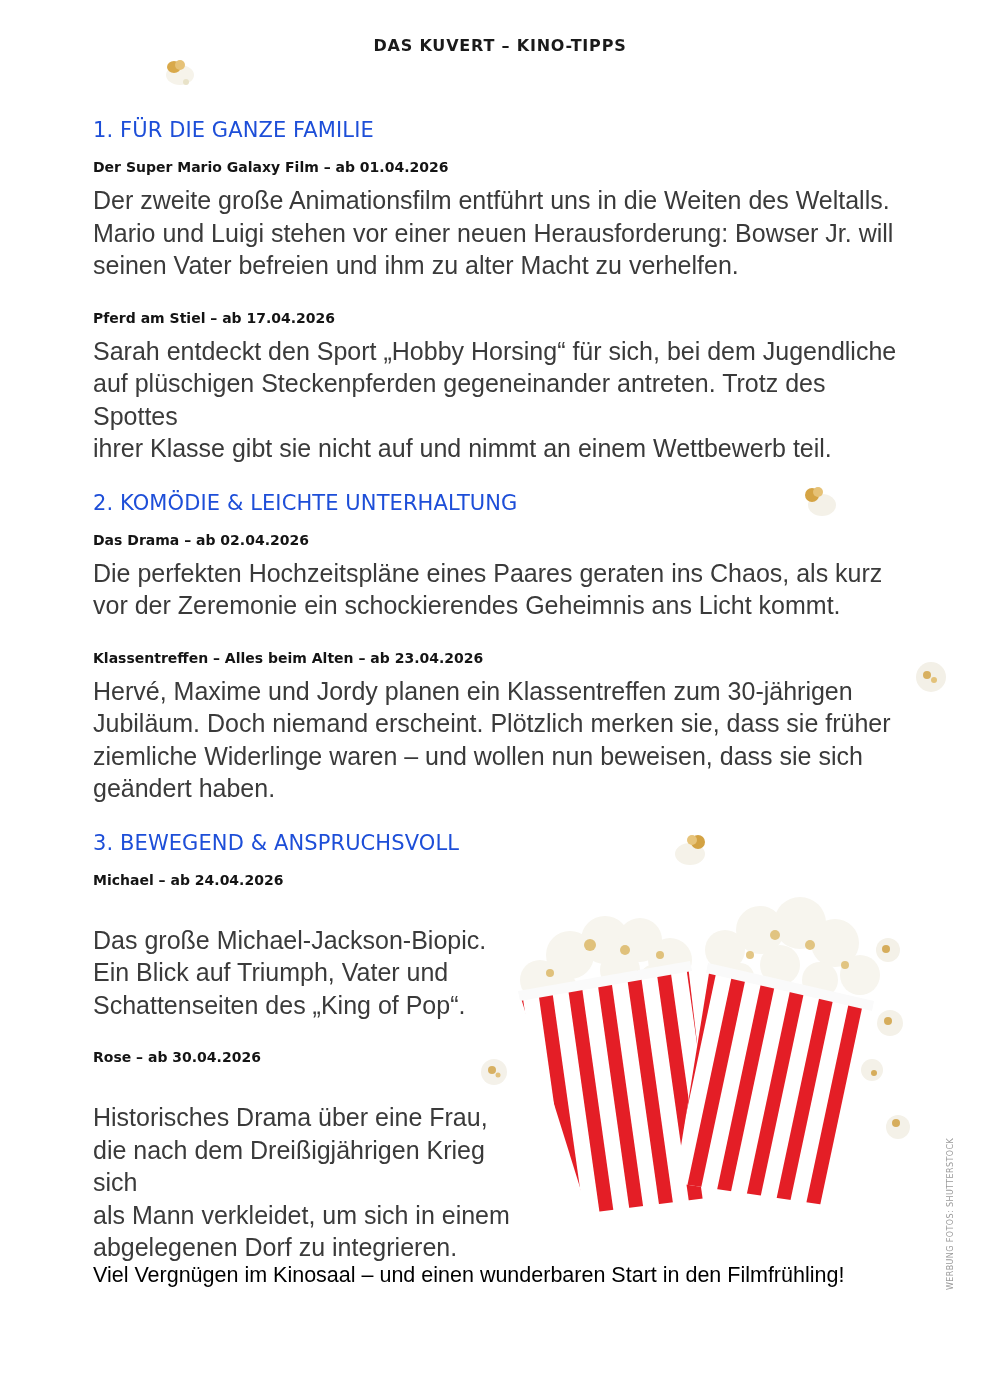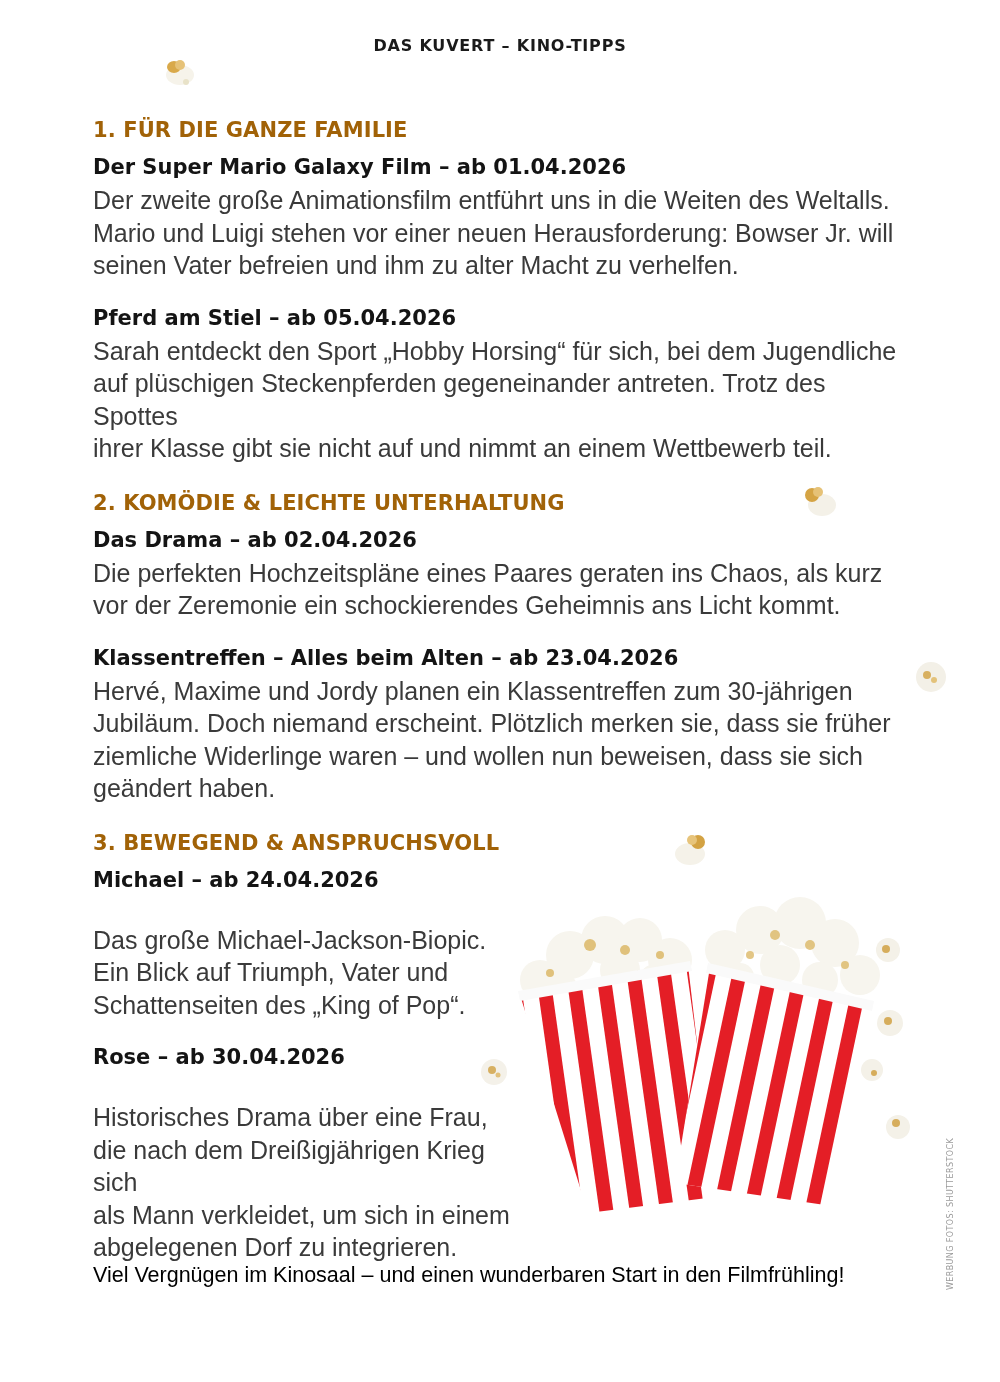--- a/index.html
+++ b/index.html
@@ -6,26 +6,26 @@
   body {
     width: 1000px; height: 1382px; background: #ffffff; position: relative; overflow: hidden;
     font-family: "Liberation Sans", "DejaVu Sans", sans-serif; color: #2b2b2b;
   }
   .page-header {
     position: absolute; top: 36px; left: 0; width: 1000px; text-align: center;
     font-family: "DejaVu Sans", sans-serif; font-weight: bold; font-size: 16px; letter-spacing: 0.8px; color: #1a1a1a;
   }
   .content { position: absolute; left: 93px; top: 118px; width: 820px; }
   .section-title {
-    font-family: "DejaVu Sans", sans-serif; font-weight: bold; color: #a16207; font-size: 21px;
+    font-family: "DejaVu Sans", sans-serif; font-weight: normal; color: #1d4ed8; font-size: 21px;
     margin: 0 0 11px 0; letter-spacing: 0.1px;
   }
   .film { margin-bottom: 22px; }
   .film-title {
-    font-family: "DejaVu Sans", sans-serif; font-weight: bold; color: #141414; font-size: 21px;
+    font-family: "DejaVu Sans", sans-serif; font-weight: bold; color: #141414; font-size: 14px;
     margin: 0 0 3px 0; line-height: 28px;
   }
   .film-desc {
     font-family: "Liberation Sans", sans-serif; font-size: 25px; line-height: 32.5px; color: #3a3a3a; margin: 0;
   }
   .section { margin-bottom: 26px; }
   .narrow .film-desc { width: 440px; margin-top: 30px; }
   .closing {
     position: absolute; left: 93px; top: 1263px; font-size: 21.5px; color: #000000;
     font-family: "Liberation Sans", sans-serif;
@@ -162,21 +162,21 @@
     <div class="section-title">1. FÜR DIE GANZE FAMILIE</div>
     <div class="film">
       <div class="film-title">Der Super Mario Galaxy Film – ab 01.04.2026</div>
       <p class="film-desc">
         <span>Der zweite große Animationsfilm entführt uns in die Weiten des Weltalls.</span><br>
         <span>Mario und Luigi stehen vor einer neuen Herausforderung: Bowser Jr. will</span><br>
         <span>seinen Vater befreien und ihm zu alter Macht zu verhelfen.</span>
       </p>
     </div>
     <div class="film">
-      <div class="film-title">Pferd am Stiel – ab 05.04.2026</div>
+      <div class="film-title">Pferd am Stiel – ab 17.04.2026</div>
       <p class="film-desc">
         <span>Sarah entdeckt den Sport „Hobby Horsing“ für sich, bei dem Jugendliche</span><br>
         <span>auf plüschigen Steckenpferden gegeneinander antreten. Trotz des Spottes</span><br>
         <span>ihrer Klasse gibt sie nicht auf und nimmt an einem Wettbewerb teil.</span>
       </p>
     </div>
   </div>
 
   <div class="section" style="margin-top:8px">
     <div class="section-title">2. KOMÖDIE &amp; LEICHTE UNTERHALTUNG</div>

